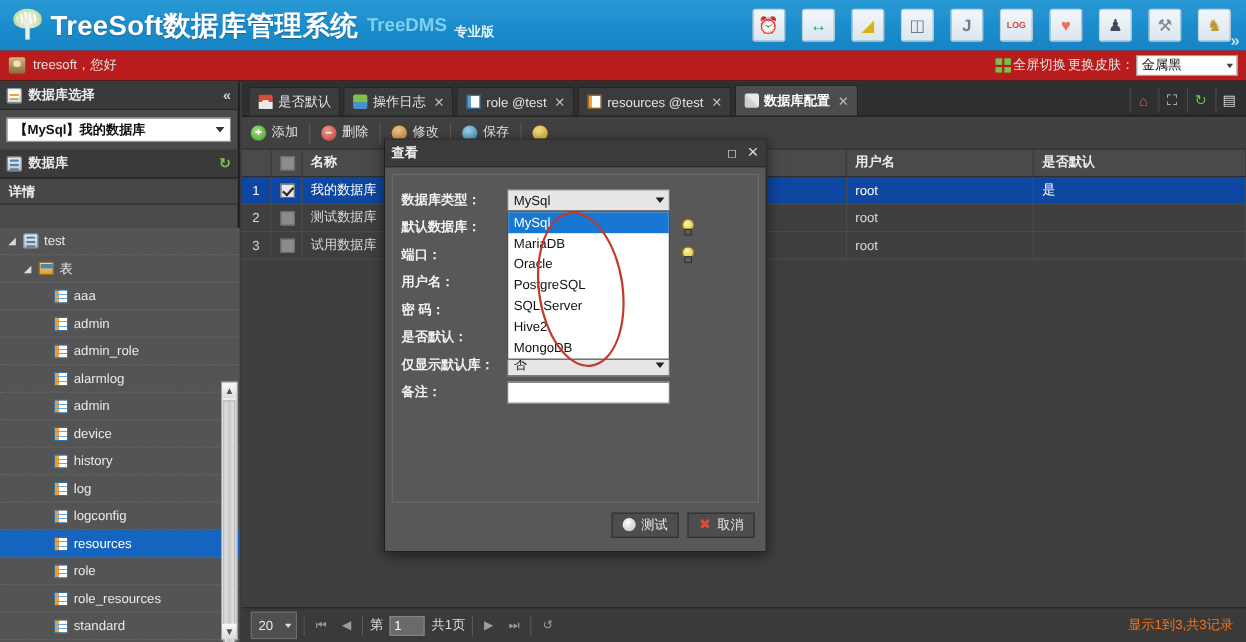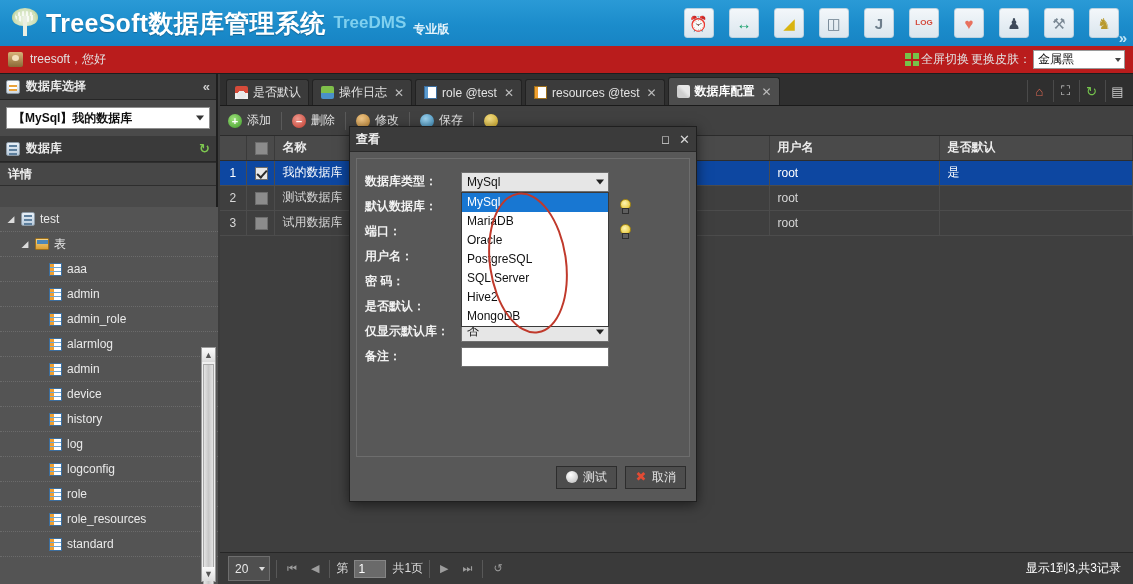--- a/index.html
+++ b/index.html
@@ -265,21 +265,21 @@
     border-top: 4px solid #ddd;
   }
   .fsep { width: 1px; height: 18px; background: #585858; }
   .navb { color: #9d9d9d; font-size: 11px; padding: 0 4px; }
   .pg-label { font-size: 12px; color: #dcdcdc; }
   .pg-input {
     width: 32px; height: 18px; background: #6a6a6a; border: 1px solid #858585;
     color: #fff; font-size: 12px; text-align: left; padding: 0 3px;
     display: flex; align-items: center;
   }
-  .foot-right { margin-left: auto; font-size: 12px; color: #ffffff; padding-right: 4px; }
+  .foot-right { margin-left: auto; font-size: 12px; color: #f97316; padding-right: 4px; }
 
   
   .dialog {
     position: absolute; left: 349px; top: 126px; width: 348px; height: 376px;
     background: #585858; border: 1px solid #1f1f1f;
     box-shadow: 0 3px 12px rgba(0,0,0,.55); z-index: 40;
   }
   .dlg-title {
     height: 25px; background: #3b3b3b; border-bottom: 1px solid #2a2a2a;
     display: flex; align-items: center; padding: 0 6px;
@@ -479,20 +479,25 @@
           </div>
           <div class="tnode" style="padding-left: 34px;">
             <span class="tw"></span>
             <span class="tbl-icon"></span>
             <span>log</span>
           </div>
           <div class="tnode" style="padding-left: 34px;">
             <span class="tw"></span>
             <span class="tbl-icon"></span>
             <span>logconfig</span>
+          </div>
+          <div class="tnode sel" style="padding-left: 34px;">
+            <span class="tw"></span>
+            <span class="tbl-icon"></span>
+            <span>resources</span>
           </div>
           <div class="tnode" style="padding-left: 34px;">
             <span class="tw"></span>
             <span class="tbl-icon"></span>
             <span>role</span>
           </div>
           <div class="tnode" style="padding-left: 34px;">
             <span class="tw"></span>
             <span class="tbl-icon"></span>
             <span>role_resources</span>

